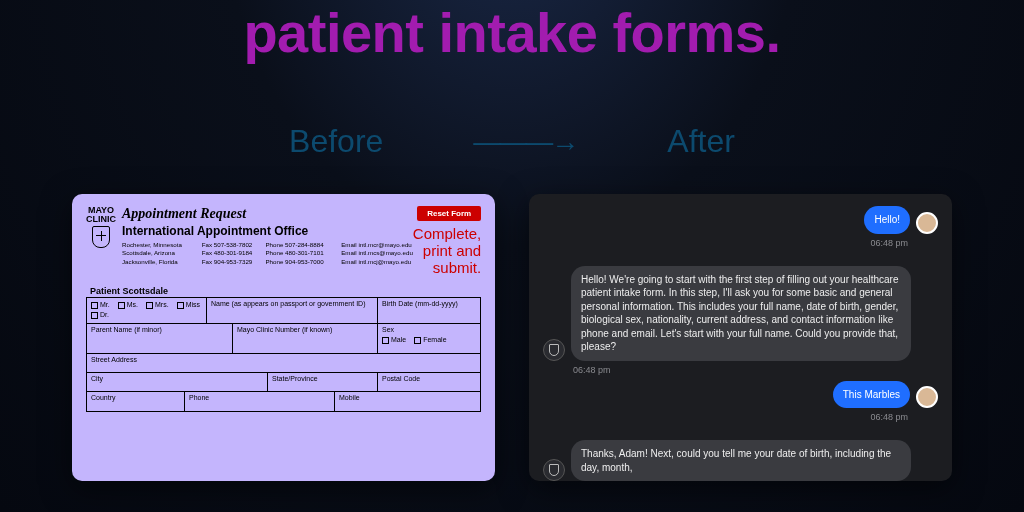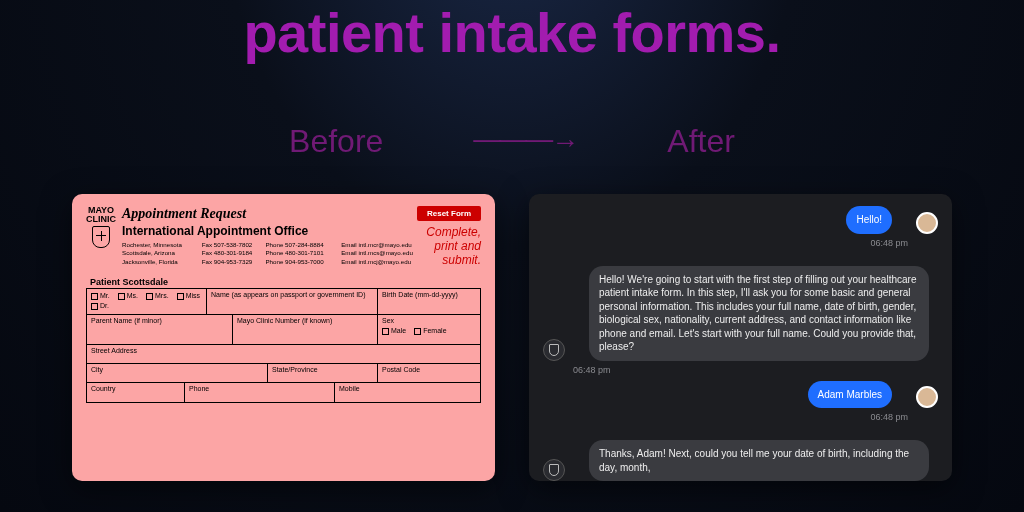--- a/index.html
+++ b/index.html
@@ -14,25 +14,25 @@
   .headline {
     color: #a21caf;
     font-size: 56px;
     font-weight: 700;
     text-align: center;
     margin-top: 0px;
     letter-spacing: -0.5px;
   }
   .compare-row {
     display: flex;
-    align-items: flex-start;
+    align-items: center;
     justify-content: center;
     gap: 90px;
     margin-top: 58px;
-    color: #701a75;
+    color: #0c4a6e;
     font-size: 32px;
     font-weight: 400;
   }
   .arrow {
     font-size: 28px;
     letter-spacing: -2px;
   }
   .panels {
     display: flex;
     justify-content: center;
@@ -41,21 +41,21 @@
     padding: 0 72px;
   }
   .panel {
     width: 440px;
     border-radius: 10px;
     overflow: hidden;
     box-shadow: 0 8px 30px rgba(0,0,0,0.5);
   }
 
   .form-panel {
-    background: #fca5a5;
+    background: #c4b5fd;
     padding: 12px 14px;
     font-size: 8px;
     color: #000;
   }
   .form-header { display: flex; justify-content: space-between; align-items: flex-start; }
   .logo-block { display: flex; gap: 6px; align-items: flex-start; }
   .mayo-logo { font-size: 9px; font-weight: 600; line-height: 1; text-align: center; }
   .mayo-logo .shield {
     width: 18px; height: 22px;
     border: 1px solid #000;
@@ -78,21 +78,21 @@
   .loc-row { white-space: nowrap; }
   .loc-row span { display: inline-block; }
   .loc-name { width: 78px; }
   .loc-fax { width: 62px; }
   .loc-phone { width: 74px; }
   .reset-btn {
     background: #c00; color: #fff; font-size: 8px; font-weight: 700;
     padding: 3px 10px; border-radius: 2px; margin-bottom: 4px;
     display: inline-block;
   }
-  .red-note { color: #c00; font-size: 12px; font-style: italic; }
+  .red-note { color: #c00; font-size: 15px; }
   .right-head { text-align: right; }
   .section-title { font-weight: 700; font-size: 9px; margin-top: 10px; margin-bottom: 1px; padding-left: 4px; }
   .grid { border: 1px solid #000; border-bottom: none; }
   .grow { display: flex; border-bottom: 1px solid #000; }
   .cell { border-right: 1px solid #000; padding: 2px 4px 8px 4px; font-size: 7px; line-height: 1.2; min-height: 18px; }
   .cell:last-child { border-right: none; }
   .titles-cell { width: 120px; display: flex; flex-wrap: wrap; gap: 2px 8px; padding: 3px 4px; }
   .chk { display: inline-flex; align-items: center; gap: 2px; font-size: 7px; }
   .chk .box { width: 7px; height: 7px; border: 1px solid #000; display: inline-block; }
   .name-cell { flex: 1; }
@@ -111,21 +111,21 @@
 
   .chat-panel {
     background: #1c1d21;
     padding: 12px 14px 0 14px;
     font-size: 10px;
     color: #e8e8ea;
     display: flex;
     flex-direction: column;
     gap: 6px;
   }
-  .msg-row { display: flex; align-items: flex-end; gap: 24px; }
+  .msg-row { display: flex; align-items: flex-end; gap: 6px; }
   .msg-row.right { justify-content: flex-end; }
   .avatar { width: 22px; height: 22px; border-radius: 50%; flex-shrink: 0; }
   .avatar.user { background: #d9b896; border: 2px solid #fff; box-sizing: border-box; }
   .avatar.bot {
     background: #2a2b30; border: 1px solid #555;
     display: flex; align-items: center; justify-content: center;
   }
   .avatar.bot .bot-shield {
     width: 10px; height: 12px; border: 1px solid #bbb;
     border-radius: 1px 1px 5px 5px;
@@ -262,21 +262,21 @@
 
     <div class="msg-row">
       <div class="avatar bot">
           <div class="bot-shield"></div>
         </div>
       <div class="bubble bot">Hello! We're going to start with the first step of filling out your healthcare patient intake form. In this step, I'll ask you for some basic and general personal information. This includes your full name, date of birth, gender, biological sex, nationality, current address, and contact information like phone and email. Let's start with your full name. Could you provide that, please?</div>
     </div>
     <div class="timestamp ts-left">06:48 pm</div>
 
     <div class="msg-row right">
-      <div class="bubble user">Adam Marbles</div>
+      <div class="bubble user">This Marbles</div>
       <div class="avatar user"></div>
     </div>
     <div class="timestamp ts-right">06:48 pm</div>
 
     <div class="msg-row">
       <div class="avatar bot">
           <div class="bot-shield"></div>
         </div>
       <div class="bubble bot">Thanks, Adam! Next, could you tell me your date of birth, including the day, month,</div>
     </div>

